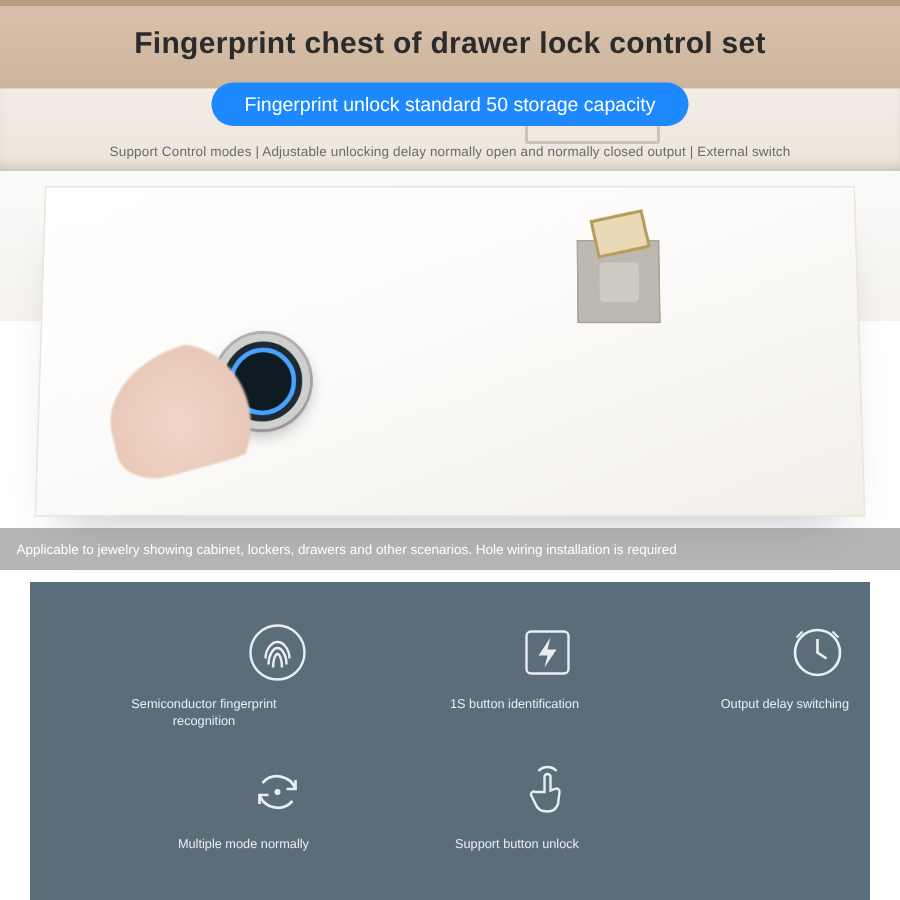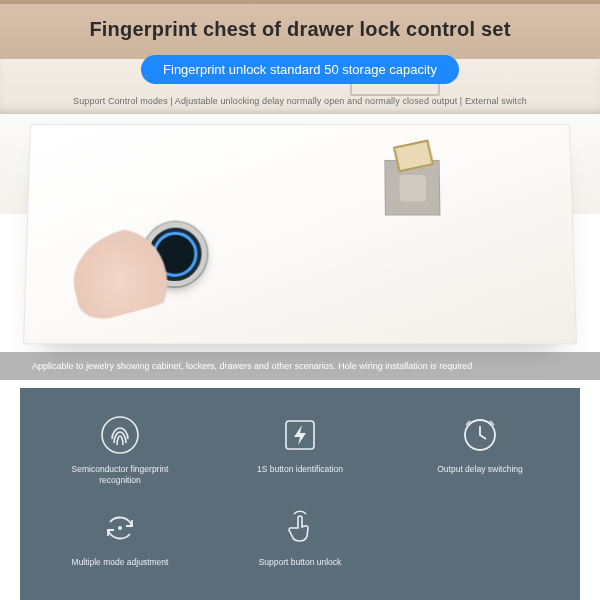--- a/index.html
+++ b/index.html
@@ -52,31 +52,31 @@
     position:absolute;bottom:30px;left:45px;width:110px;height:80px;
     background:radial-gradient(ellipse 60% 90% at 40% 60%,#f2d6c8,#e8c8b8 70%,transparent 72%);
     border-radius:60% 50% 40% 30%;
     transform:rotate(-15deg);
     filter:blur(.5px);
   }
   
   .caption-bar{
     position:absolute;bottom:0;left:0;right:0;height:28px;
     background:rgba(120,120,120,.55);
-    color:#fff;font-size:9px;display:flex;align-items:center;padding-left:32px;
+    color:#fff;font-size:9px;display:flex;align-items:center;padding-left:11px;
   }
   
   
   .feature-panel{
     flex:1;width:560px;margin:8px auto 0;background:#5b6d79;
     display:grid;grid-template-columns:repeat(3,1fr);gap:0;
     padding:20px 10px 18px;
     min-height:210px;
   }
-  .feat{display:flex;flex-direction:column;align-items:center;justify-content:flex-start;padding:6px 4px;}
+  .feat{display:flex;flex-direction:column;align-items:flex-end;justify-content:flex-start;padding:6px 4px;}
   .ficon{width:42px;height:42px;display:flex;align-items:center;justify-content:center;margin-bottom:8px;}
   .ficon svg{width:40px;height:40px;}
   .flabel{color:#e9eef2;font-size:8.5px;text-align:center;line-height:1.35;max-width:140px;}
 </style>
 </head>
 <body>
 
 <div class="page">
 
   <div class="hero">
@@ -132,21 +132,21 @@
         <div class="flabel">Output delay switching</div>
       </div>
       <div class="feat">
         <div class="ficon">
           <svg viewBox="0 0 40 40" fill="none" stroke="#e9eef2" stroke-width="1.8">
             <path d="M10 14a13 13 0 0 1 22 4M30 26a13 13 0 0 1-22-4"></path>
             <path d="M32 12v6h-6M8 28v-6h6"></path>
             <circle cx="20" cy="20" r="2" fill="#e9eef2" stroke="none"></circle>
           </svg>
         </div>
-        <div class="flabel">Multiple mode adjustment</div>
+        <div class="flabel">Multiple mode normally</div>
       </div>
       <div class="feat">
         <div class="ficon">
           <svg viewBox="0 0 40 40" fill="none" stroke="#e9eef2" stroke-width="1.6">
             <path d="M18 20V10a2 2 0 0 1 4 0v9l3-1a2 2 0 0 1 3 2l-1 8c-1 3-3 5-7 5s-7-2-8-5l-3-6a2 2 0 0 1 3-2z"></path>
             <path d="M14 6a8 8 0 0 1 12 0"></path>
           </svg>
         </div>
         <div class="flabel">Support button unlock</div>
       </div>

